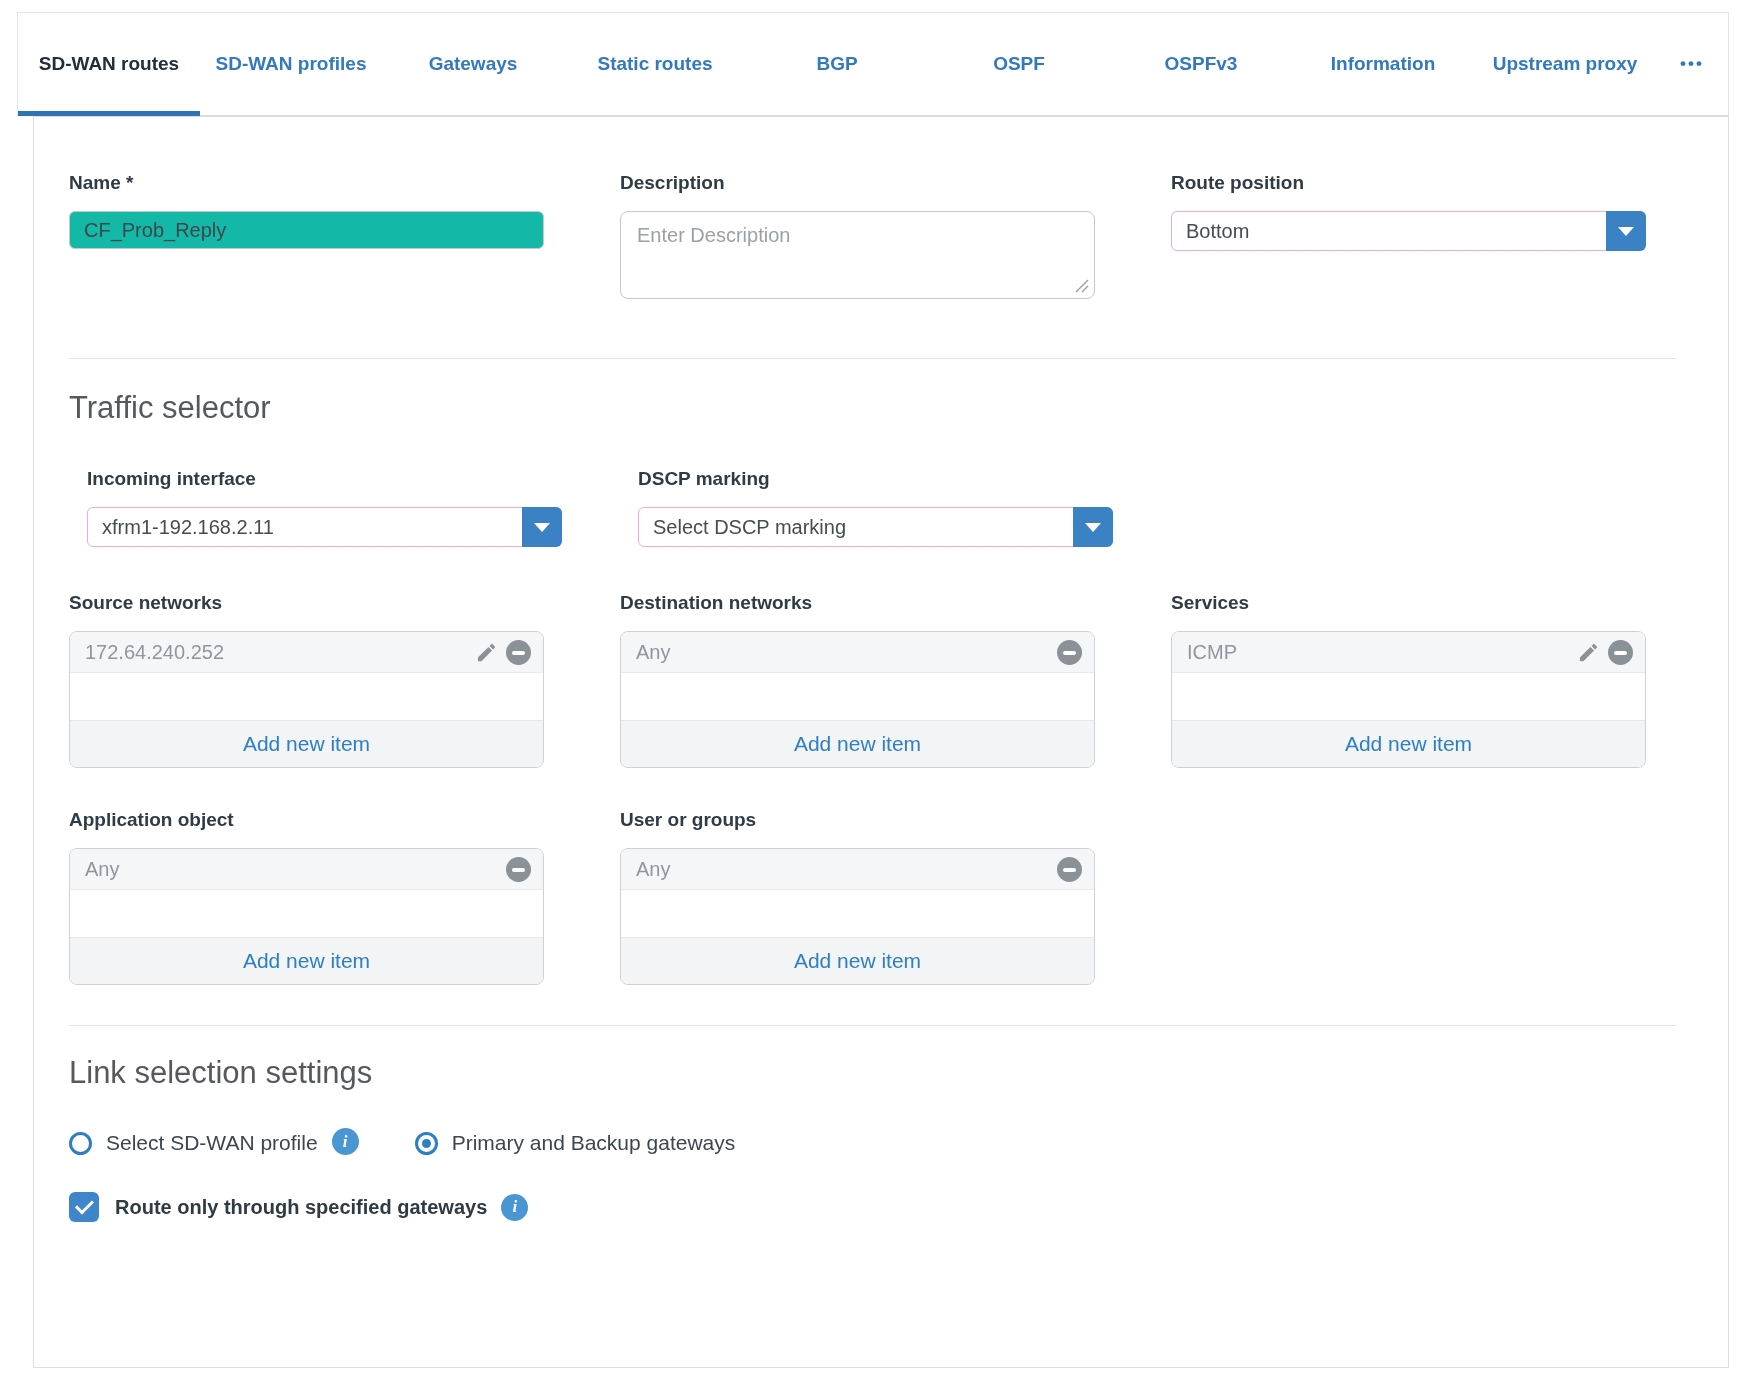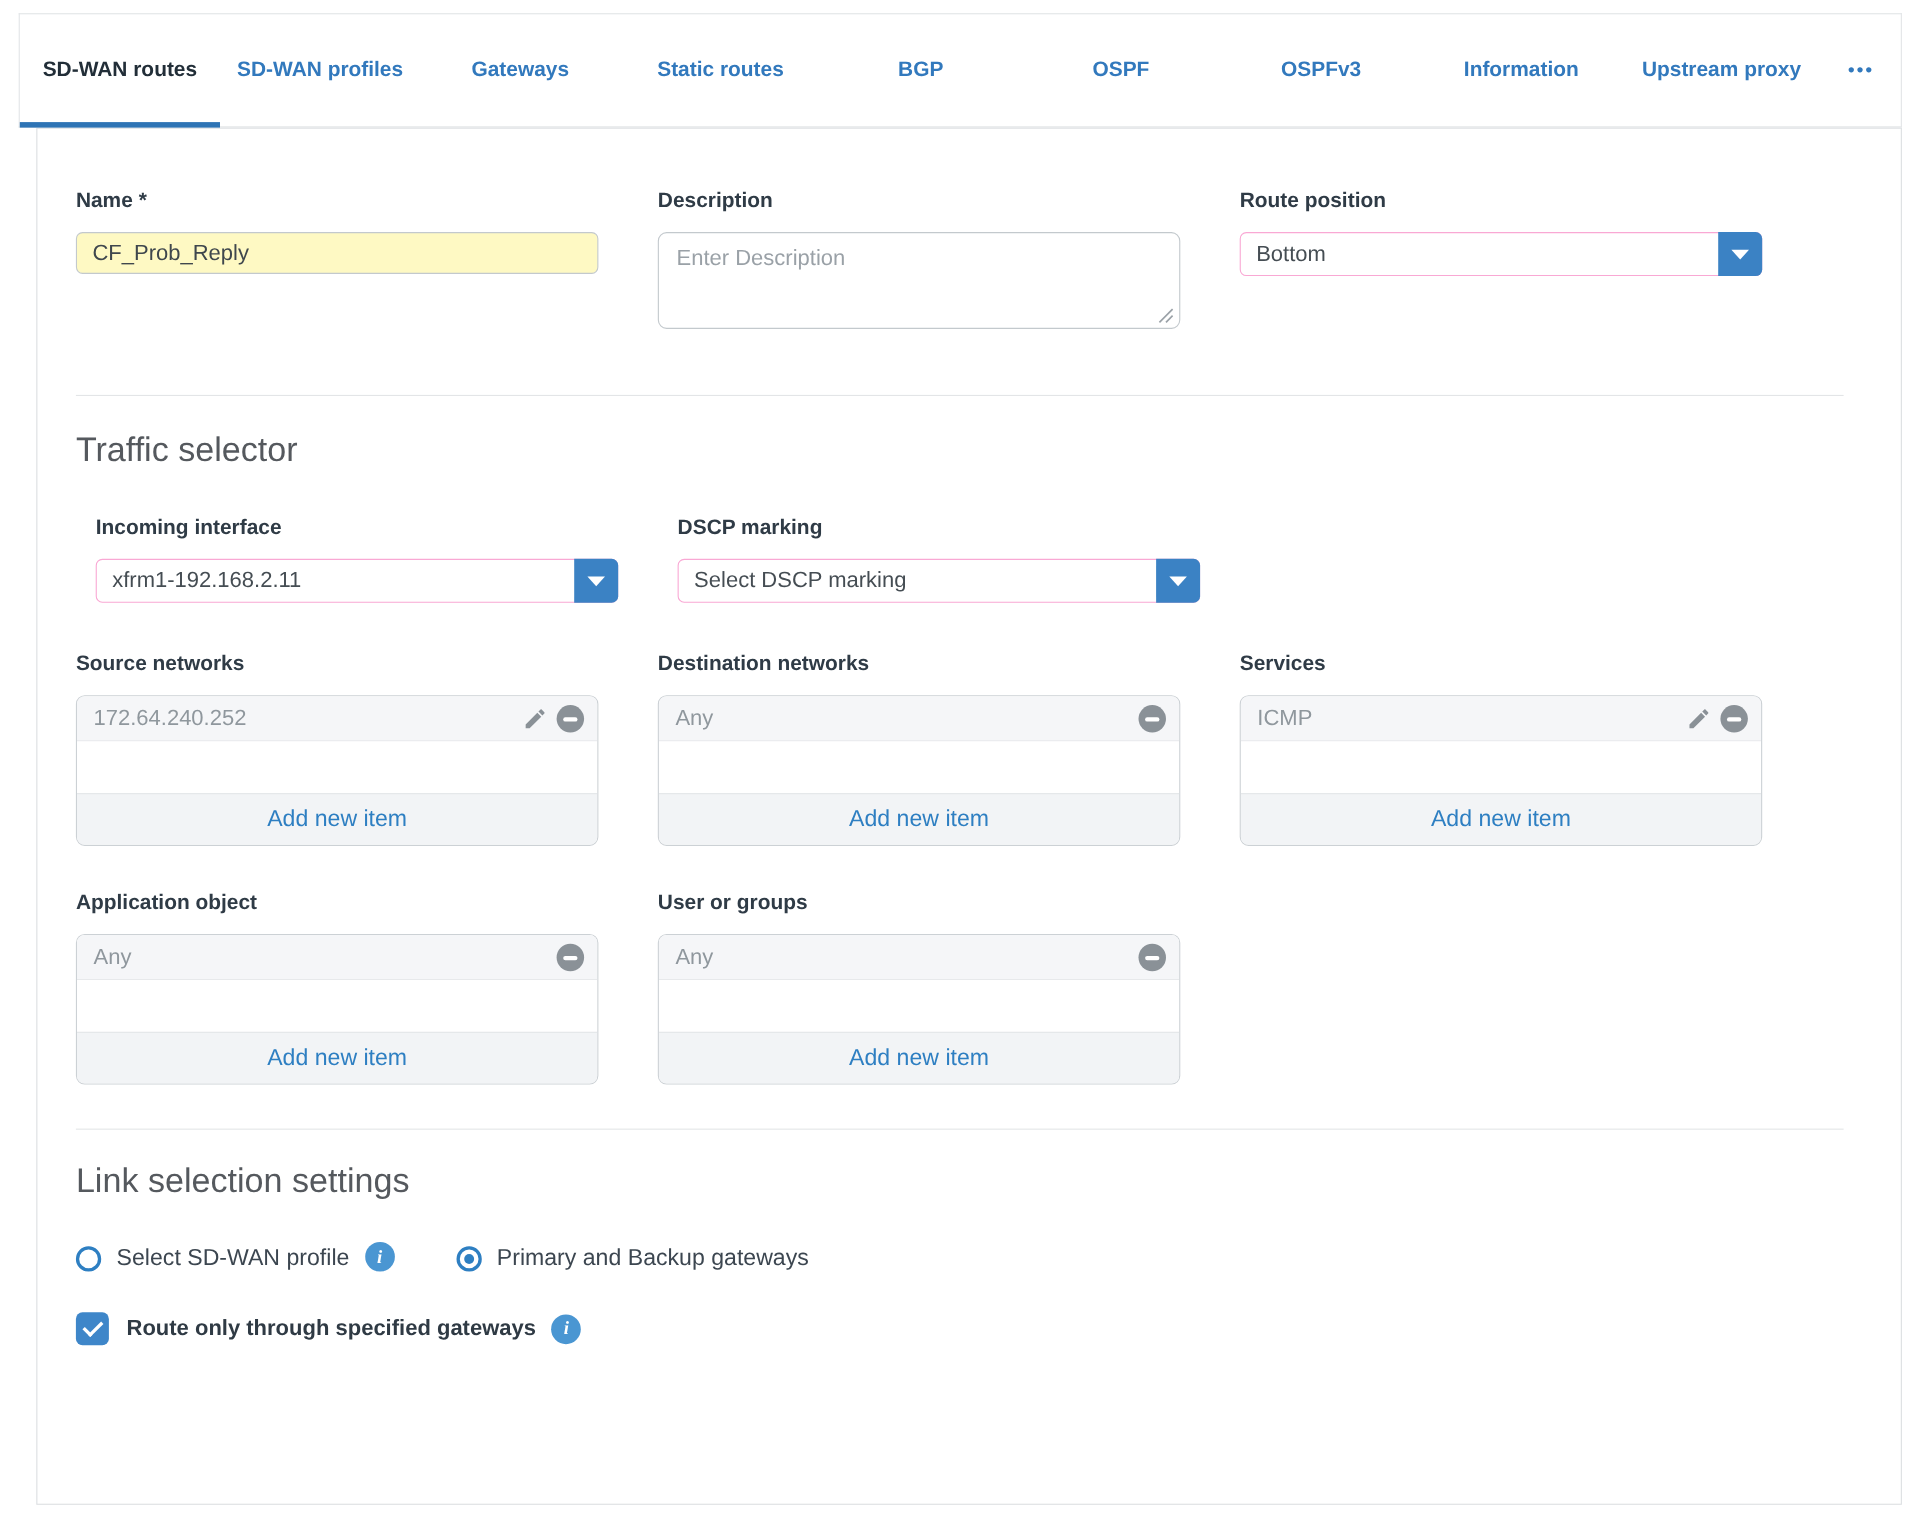--- a/index.html
+++ b/index.html
@@ -59,42 +59,42 @@
     height: 1252px;
     border: 1px solid #dcdfe2;
     background: #ffffff;
     padding: 54px 35px 0 35px;
     overflow: hidden;
   }
 
   .grid3 {
     display: grid;
     grid-template-columns: 475px 475px 475px;
-    column-gap: 54px;
+    column-gap: 76px;
     align-items: start;
   }
 
   .field-label {
     font-size: 19px;
     font-weight: bold;
     color: #2f3b46;
     line-height: 24px;
     margin-bottom: 16px;
   }
 
   .text-input {
     width: 100%;
     height: 38px;
     border: 1px solid #c3c9cd;
     border-radius: 6px;
     padding: 0 14px;
     font-family: "Liberation Sans", sans-serif;
     font-size: 20px;
     color: #3f474d;
-    background: #fef9c3;
+    background: #14b8a6;
     outline: none;
   }
 
   .textarea-wrap { position: relative; width: 100%; }
   textarea.desc {
     width: 100%;
     height: 88px;
     border: 1px solid #c3c9cd;
     border-radius: 8px;
     padding: 12px 16px;

